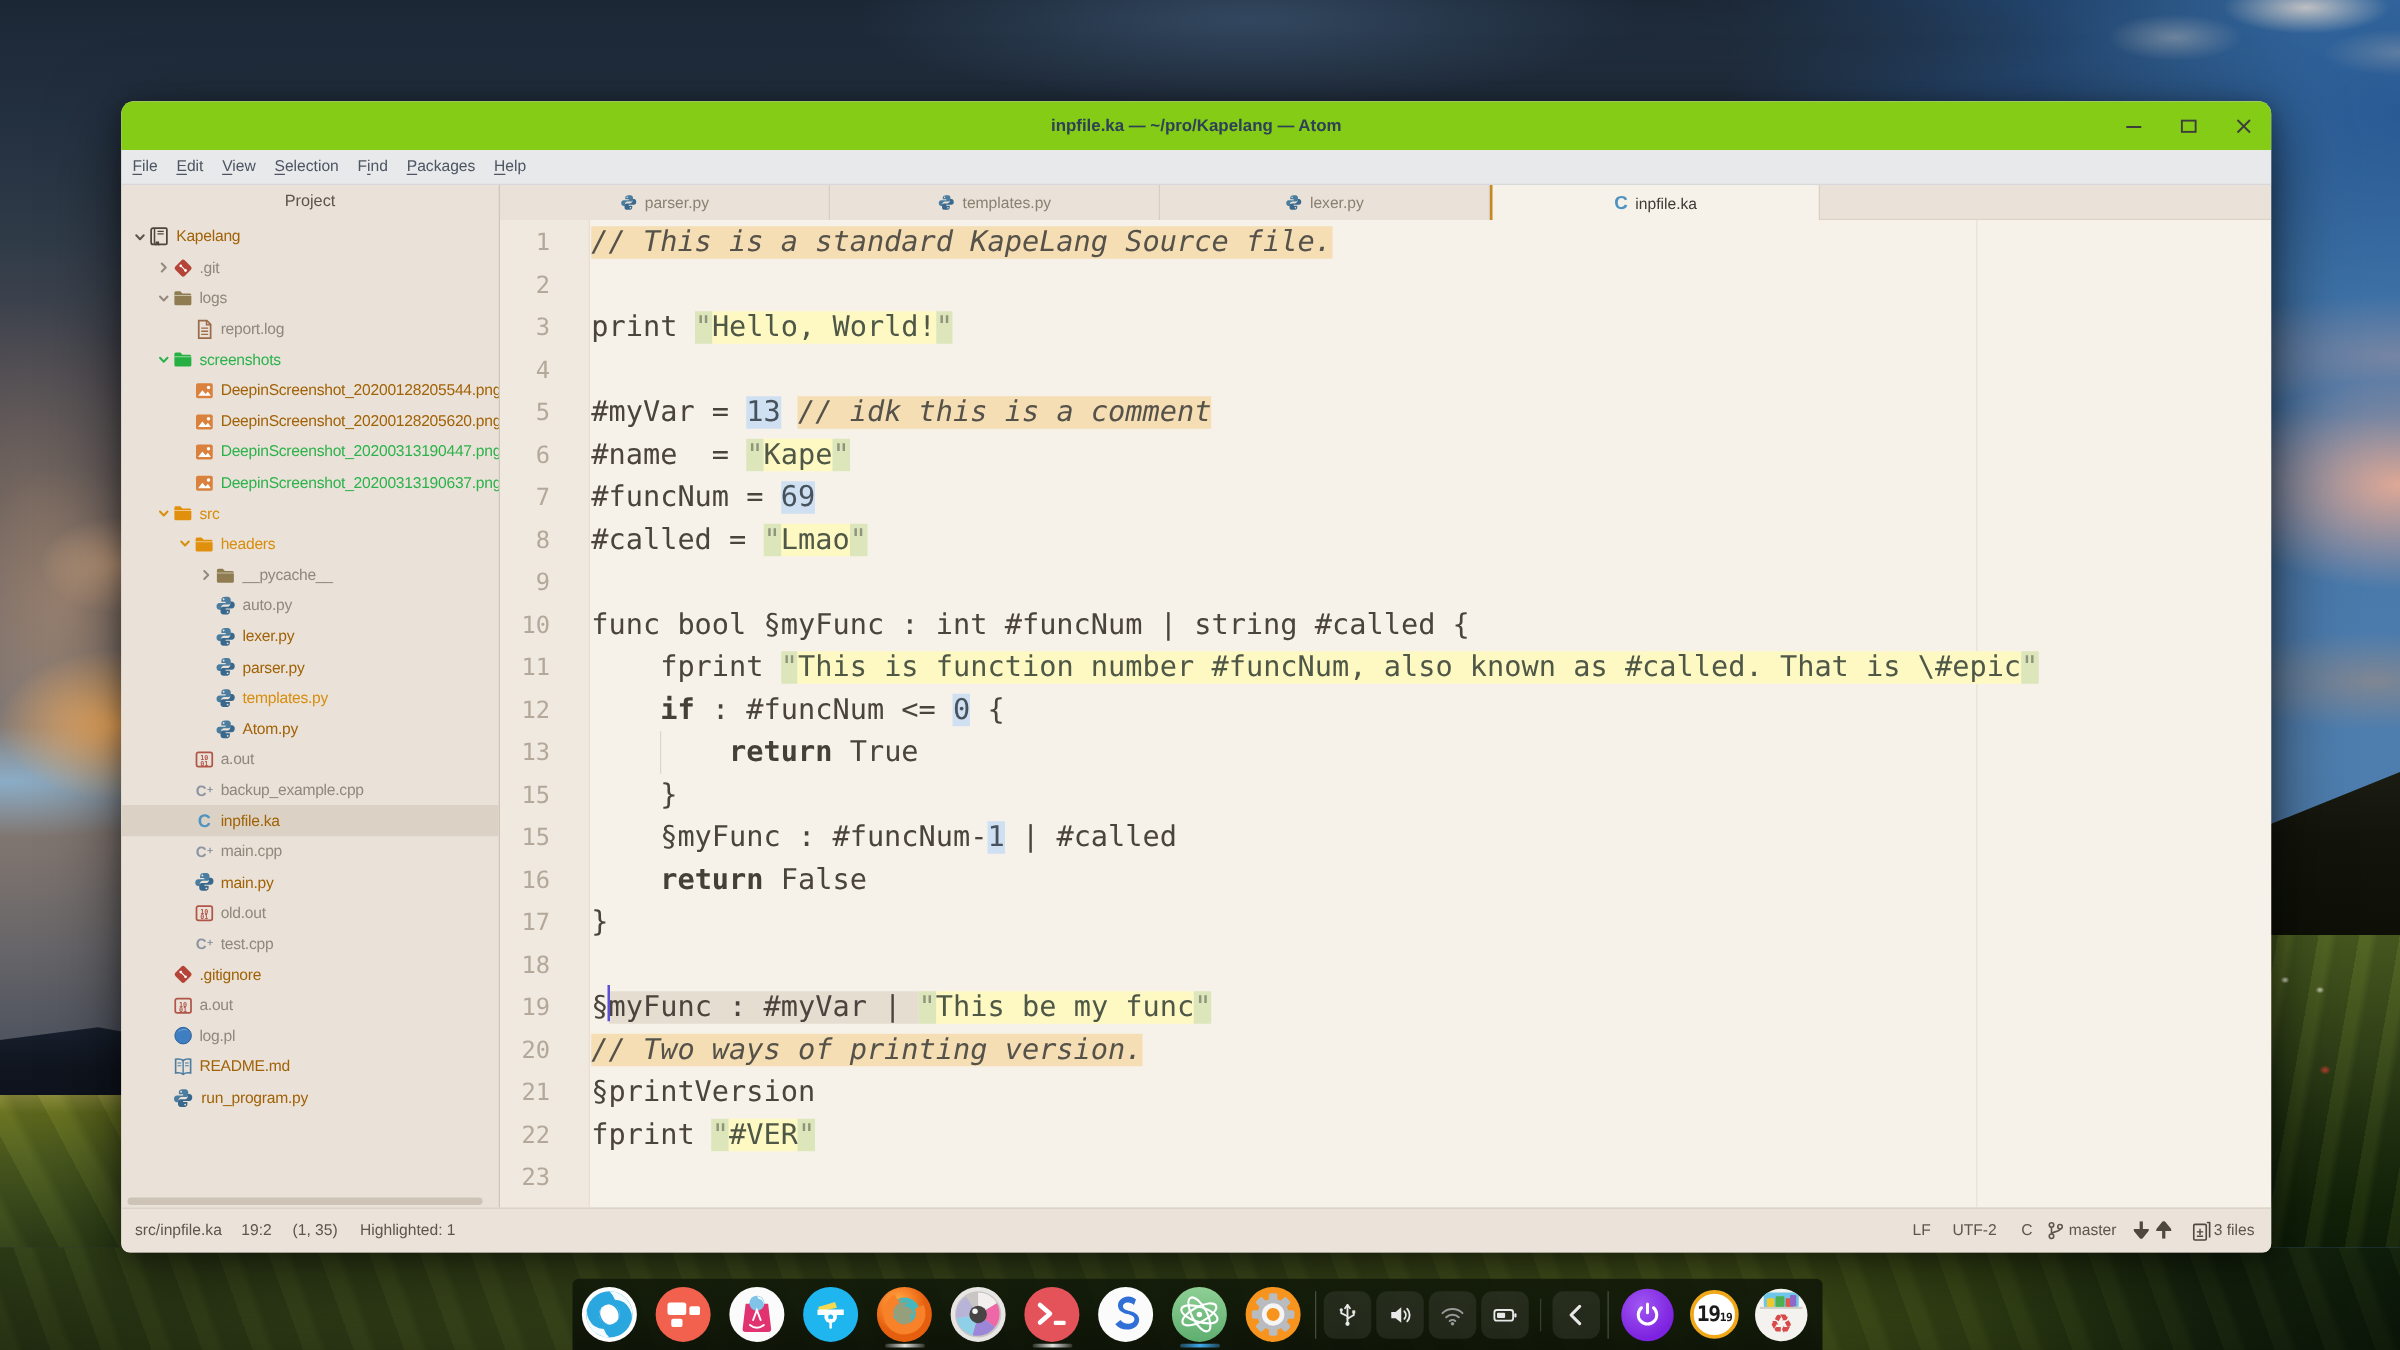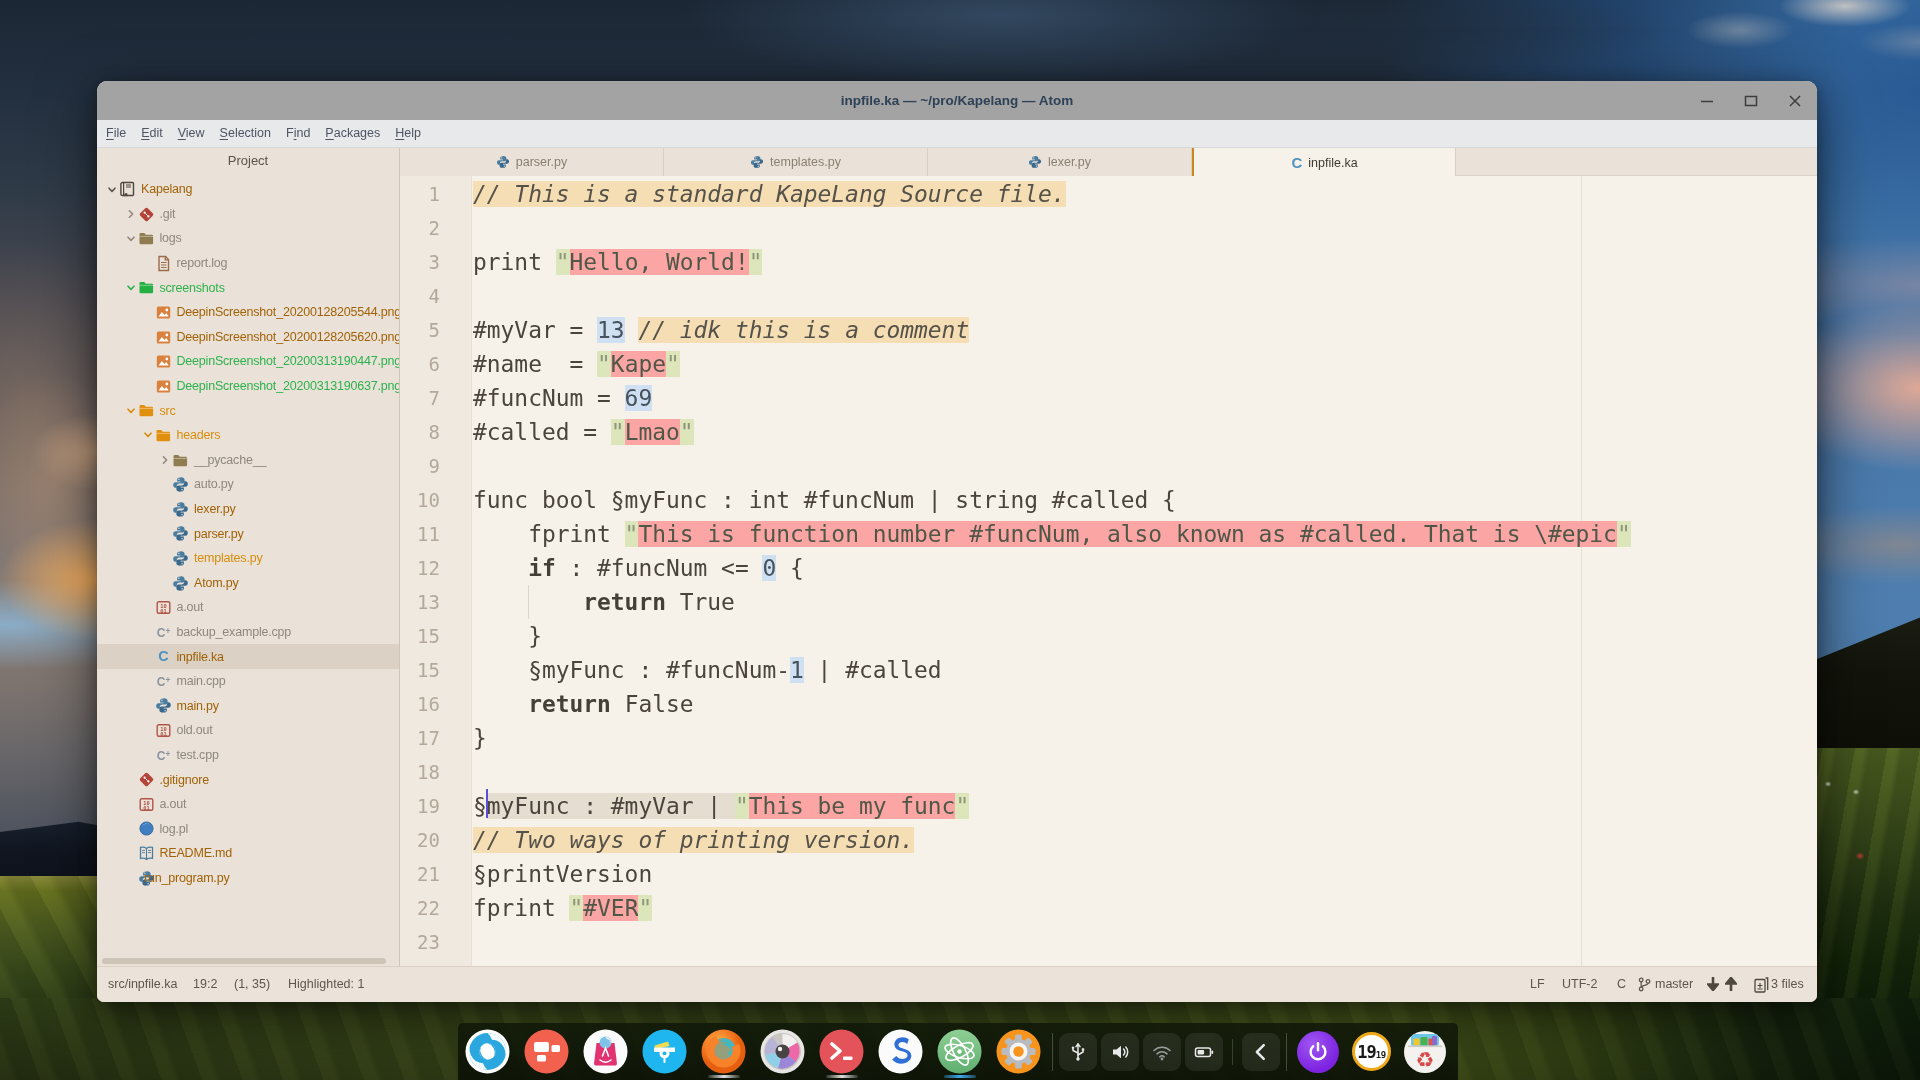--- a/index.html
+++ b/index.html
@@ -80,21 +80,21 @@
     display:flex; align-items:center; justify-content:center; color:#1a1a1a; font-family:"DejaVu Sans Mono", monospace; }
   .dock-clock .h { font-size:17px; font-weight:bold; letter-spacing:-1px; }
   .dock-clock .m { font-size:9px; font-weight:bold; margin-top:7px; letter-spacing:-0.5px; }
   .dock-trash { width:42px; height:42px; border-radius:50%; background:#f4f2ee; margin-left:6px; position:relative; overflow:hidden; flex:none; }
 
   
   .window { position:absolute; left:97px; top:81px; width:1720px; height:921px;
     border-radius:10px 10px 7px 7px; overflow:hidden;
     box-shadow:0 18px 60px rgba(0,0,0,0.55), 0 4px 18px rgba(0,0,0,0.35);
     background:#f7f2e9; }
-  .titlebar { position:absolute; left:0; top:0; width:100%; height:39px; background:#a3a3a3; }
+  .titlebar { position:absolute; left:0; top:0; width:100%; height:39px; background:#84cc16; }
   .title-text { position:absolute; left:0; right:0; top:0; height:39px; line-height:39px; text-align:center;
     font-size:13.5px; font-weight:bold; color:#2e4156; }
   .win-controls { position:absolute; right:0; top:0; height:39px; display:flex; align-items:center; }
   .win-btn { width:44px; height:39px; display:flex; align-items:center; justify-content:center; }
   .menubar { position:absolute; left:0; top:39px; width:100%; height:28px; background:#e8e9eb;
     border-bottom:1px solid #d7d8da; display:flex; align-items:center; padding-left:9px; }
   .menu-item { font-size:12.5px; color:#4d5562; padding:0 7.5px; line-height:27px; }
   .menu-item:first-child { padding-left:0; }
   .menu-item u { text-decoration:underline; text-underline-offset:2px; }
 
@@ -126,21 +126,21 @@
   .tab .c-badge { font-size:15px; font-weight:bold; color:#4f93c0; font-family:"Liberation Sans", sans-serif; line-height:14px; }
 
   .editor-body { position:absolute; left:0; top:28px; width:100%; height:790px; background:#f7f2e9; }
   .gutter { position:absolute; left:0; top:0; width:72px; height:100%; background:#f0e9e0; border-right:1px solid #e8dfd4; }
   .gutter-num { position:absolute; right:31px; width:40px; text-align:right;
     font-family:"DejaVu Sans Mono", monospace; font-size:19px; line-height:34px; color:#b3a89a; }
   .code-area { position:absolute; left:73px; top:0; right:0; height:100%; }
   .code-line { position:absolute; left:0; white-space:pre; font-family:"DejaVu Sans Mono", monospace;
     font-size:22.9px; line-height:34px; height:34px; color:#4a443c; }
   .tk-cm { font-style:italic; background:#f5ddb4; color:#55524a; }
-  .tk-str { background:#fca5a5; color:#4f5747; }
+  .tk-str { background:#fef9c3; color:#4f5747; }
   .tk-q { background:#dde6ba; color:#8f957c; }
   .tk-num { background:#cfe0f2; color:#47525c; }
   .tk-kw { font-weight:bold; color:#443f37; }
   .tk-sel { background:#e6ddd1; }
   .cursor { position:relative; display:inline-block; width:0; }
   .cursor::before { content:""; position:absolute; left:-1px; top:-25px; height:29px; border-left:2px solid #5a50d8; }
   .wrap-guide { position:absolute; left:1181px; top:0; width:1px; height:100%; background:#e9e0d3; }
   .indent-guide { position:absolute; width:1px; background:#ddd5c8; }
 
   
@@ -502,21 +502,21 @@
             </span>
             <span class="tree-label c-default" style="left:62.5px">README.md</span>
           </div>
           <div class="tree-row">
             <span class="tree-icon" style="left:40.5px">
               <svg viewBox="0 0 17 17">
                 <path d="M8.3 1.4 c-2.2 0 -3.2 0.9 -3.2 2.3 v1.7 h3.4 v0.9 h-4.9 c-1.5 0 -2.4 1.1 -2.4 2.7 c0 1.7 0.9 2.8 2.3 2.8 h1.3 v-1.7 c0-1.4 1.2-2.5 2.6-2.5 h3.2 c1.2 0 2-1 2-2.1 v-1.8 c0-1.3-1-2.2-2.3-2.3 c-0.6-0.1-1.4 0-2 0 z M6.9 2.6 a0.75 0.75 0 1 1 0 1.5 a0.75 0.75 0 0 1 0-1.5 z" fill="#4a7da0"></path>
                 <path d="M8.7 15.6 c2.2 0 3.2-0.9 3.2-2.3 v-1.7 h-3.4 v-0.9 h4.9 c1.5 0 2.4-1.1 2.4-2.7 c0-1.7-0.9-2.8-2.3-2.8 h-1.3 v1.7 c0 1.4-1.2 2.5-2.6 2.5 h-3.2 c-1.2 0-2 1-2 2.1 v1.8 c0 1.3 1 2.2 2.3 2.3 c0.6 0.1 1.4 0 2 0 z M10.1 14.4 a0.75 0.75 0 1 1 0-1.5 a0.75 0.75 0 0 1 0 1.5 z" fill="#39688c"></path>
               </svg>
             </span>
-            <span class="tree-label c-default" style="left:47px">run_program.py</span>
+            <span class="tree-label c-default" style="left:64px">run_program.py</span>
           </div>
         </div>
       <div class="tree-hscroll"></div>
     </div>
 
     <div class="editor-pane">
       <div class="tabbar" id="tabbar">
           <div class="tab">
             <span>
               <svg viewBox="0 0 17 17" width="14" height="14">

